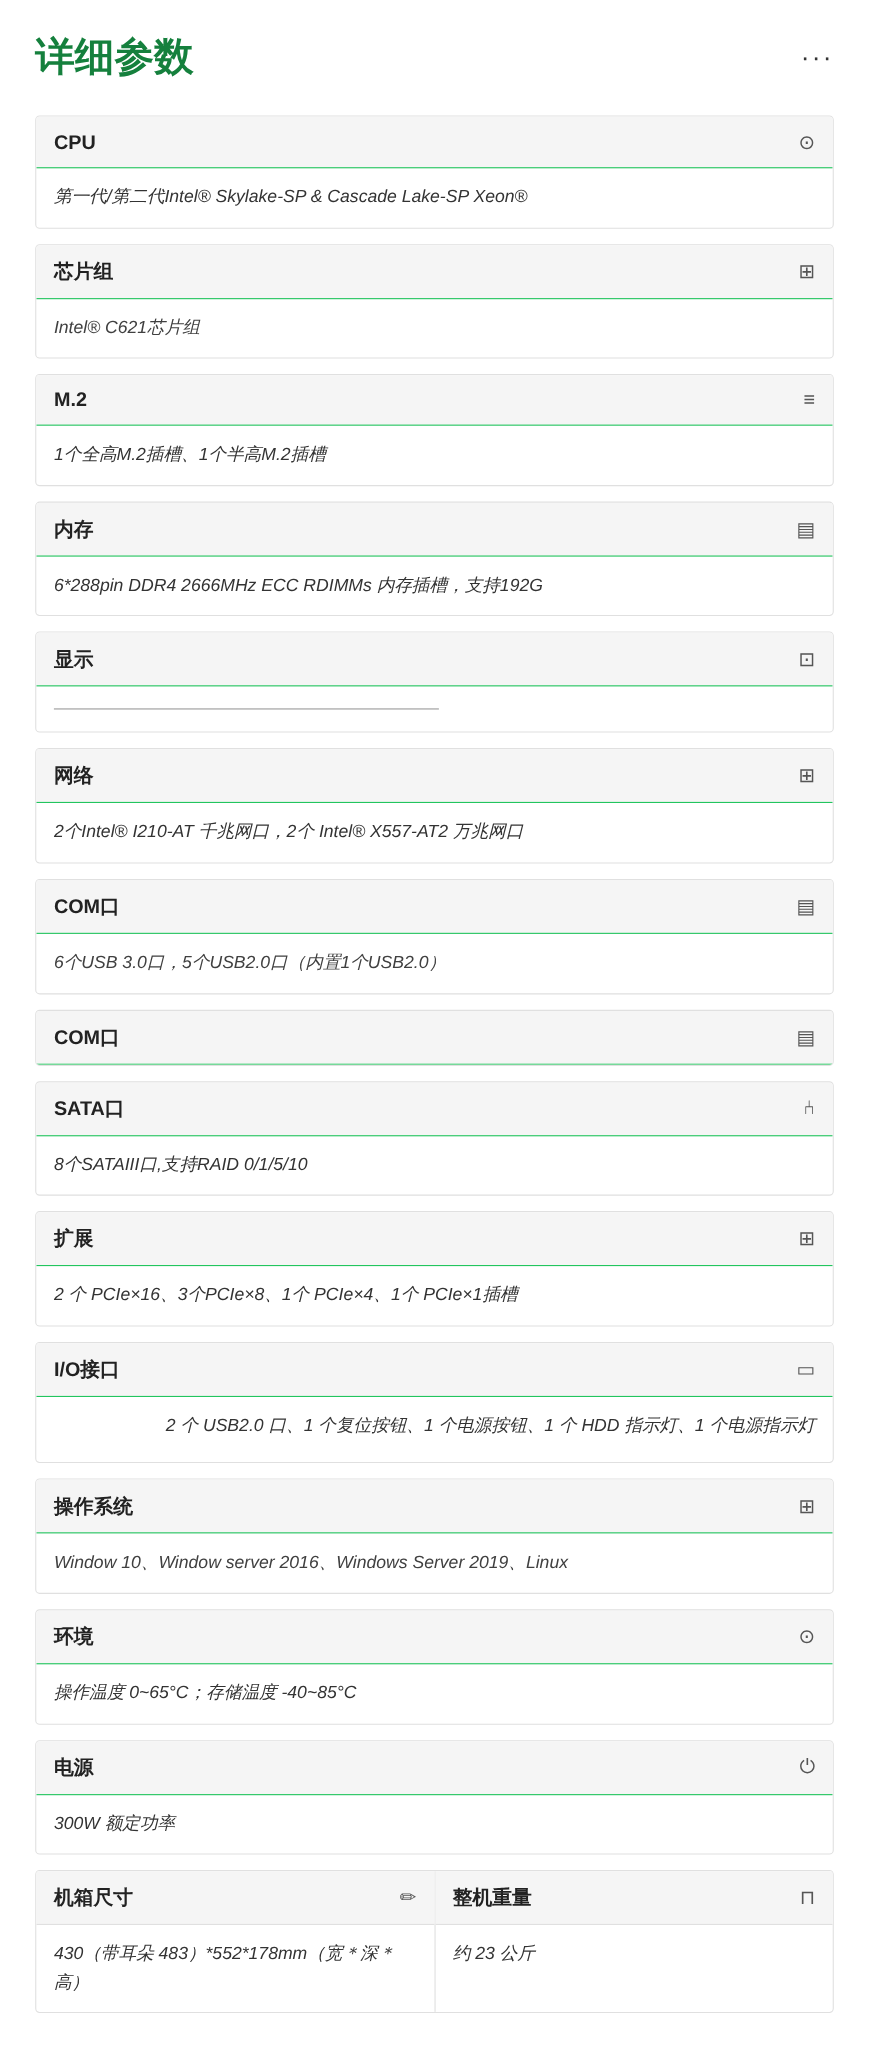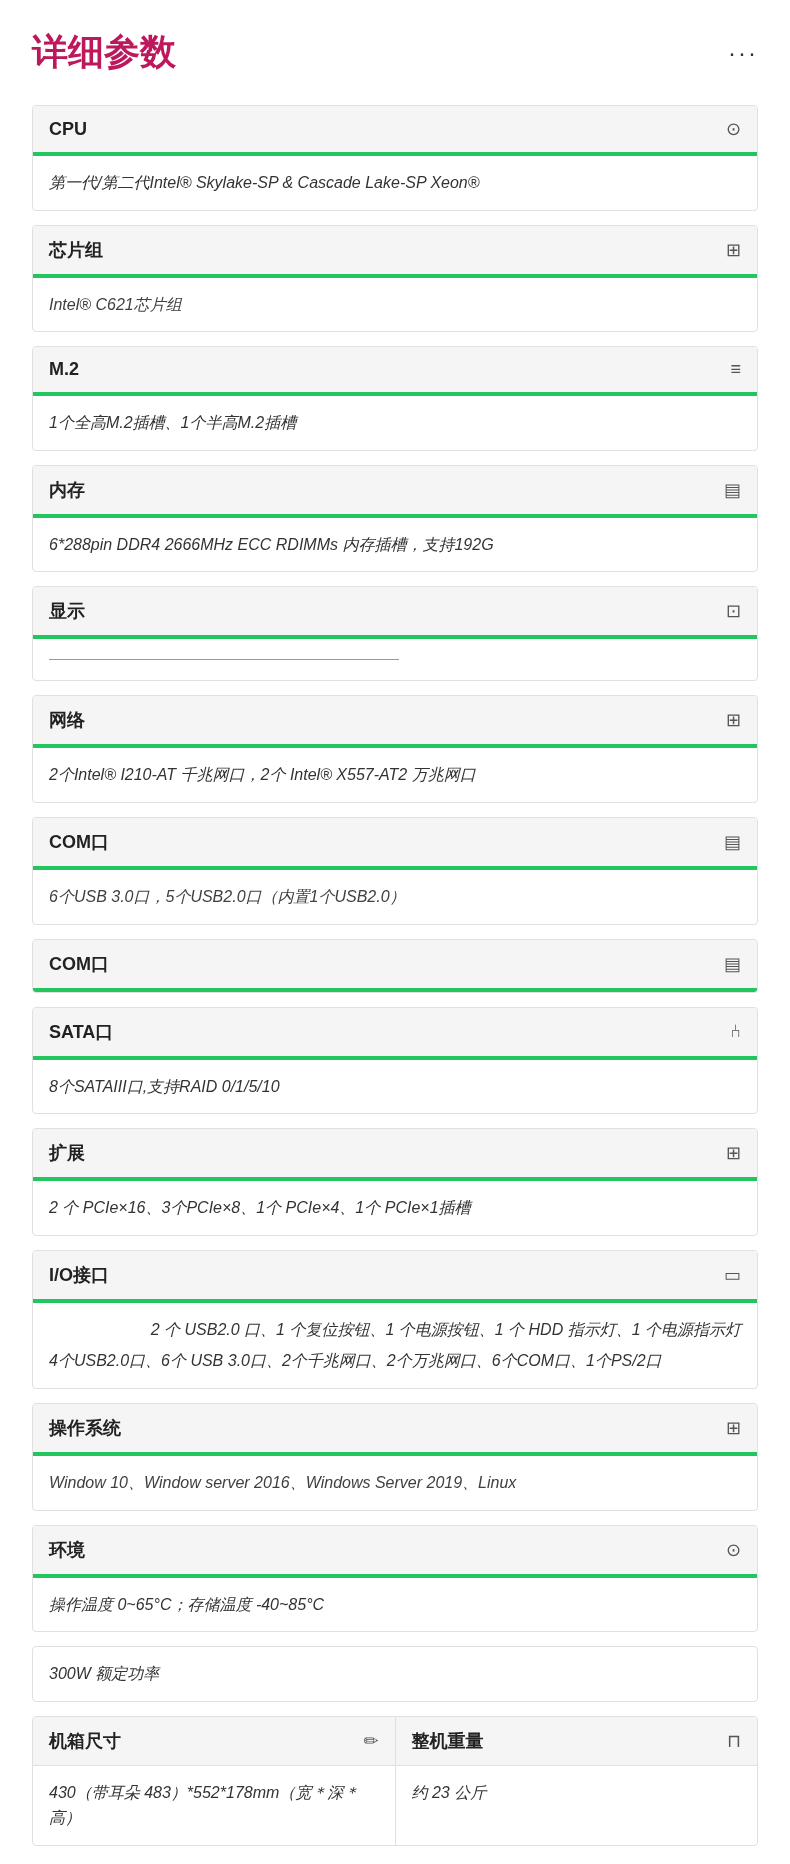--- a/index.html
+++ b/index.html
@@ -16,41 +16,41 @@
     }
     .page-header {
       display: flex;
       justify-content: space-between;
       align-items: center;
       margin-bottom: 28px;
     }
     .page-title {
       font-size: 36px;
       font-weight: 700;
-      color: #be185d;
+      color: #15803d;
     }
     .more-icon {
       font-size: 24px;
       color: #333;
       letter-spacing: 2px;
       cursor: pointer;
     }
     .section {
       border: 1px solid #e0e0e0;
       border-radius: 4px;
       margin-bottom: 14px;
       overflow: hidden;
     }
     .section-header {
       display: flex;
       justify-content: space-between;
       align-items: center;
       background: #f5f5f5;
       padding: 12px 16px;
-      border-bottom: 4px solid #22c55e;
+      border-bottom: 1px solid #22c55e;
     }
     .section-title {
       font-size: 18px;
       font-weight: 600;
       color: #222;
     }
     .section-icon {
       font-size: 18px;
       color: #555;
     }
@@ -199,21 +199,20 @@
     </div>
   </div>
 
   <div class="section">
     <div class="section-header">
       <span class="section-title">I/O接口</span>
       <span class="section-icon">▭</span>
     </div>
     <div class="section-body">
       <div style="margin-bottom:6px;text-align:right;">2 个 USB2.0 口、1 个复位按钮、1 个电源按钮、1 个 HDD 指示灯、1 个电源指示灯</div>
-      <div>4个USB2.0口、6个 USB 3.0口、2个千兆网口、2个万兆网口、6个COM口、1个PS/2口</div>
     </div>
   </div>
 
   <div class="section">
     <div class="section-header">
       <span class="section-title">操作系统</span>
       <span class="section-icon">⊞</span>
     </div>
     <div class="section-body">
       <a class="link-text">Window 10、Window server 2016、Windows Server 2019、Linux</a>
@@ -224,20 +223,24 @@
     <div class="section-header">
       <span class="section-title">环境</span>
       <span class="section-icon">⊙</span>
     </div>
     <div class="section-body">
       <span>操作温度 0~65°C；存储温度 -40~85°C</span>
     </div>
   </div>
 
   <div class="section">
+    <div class="section-header">
+      <span class="section-title">电源</span>
+      <span class="section-icon">⏻</span>
+    </div>
     <div class="section-body">
       <span>300W 额定功率</span>
     </div>
   </div>
 
   <div class="two-col-section">
     <div class="two-col-left">
       <div class="section-header">
         <span class="section-title">机箱尺寸</span>
         <span class="section-icon">✏</span>

